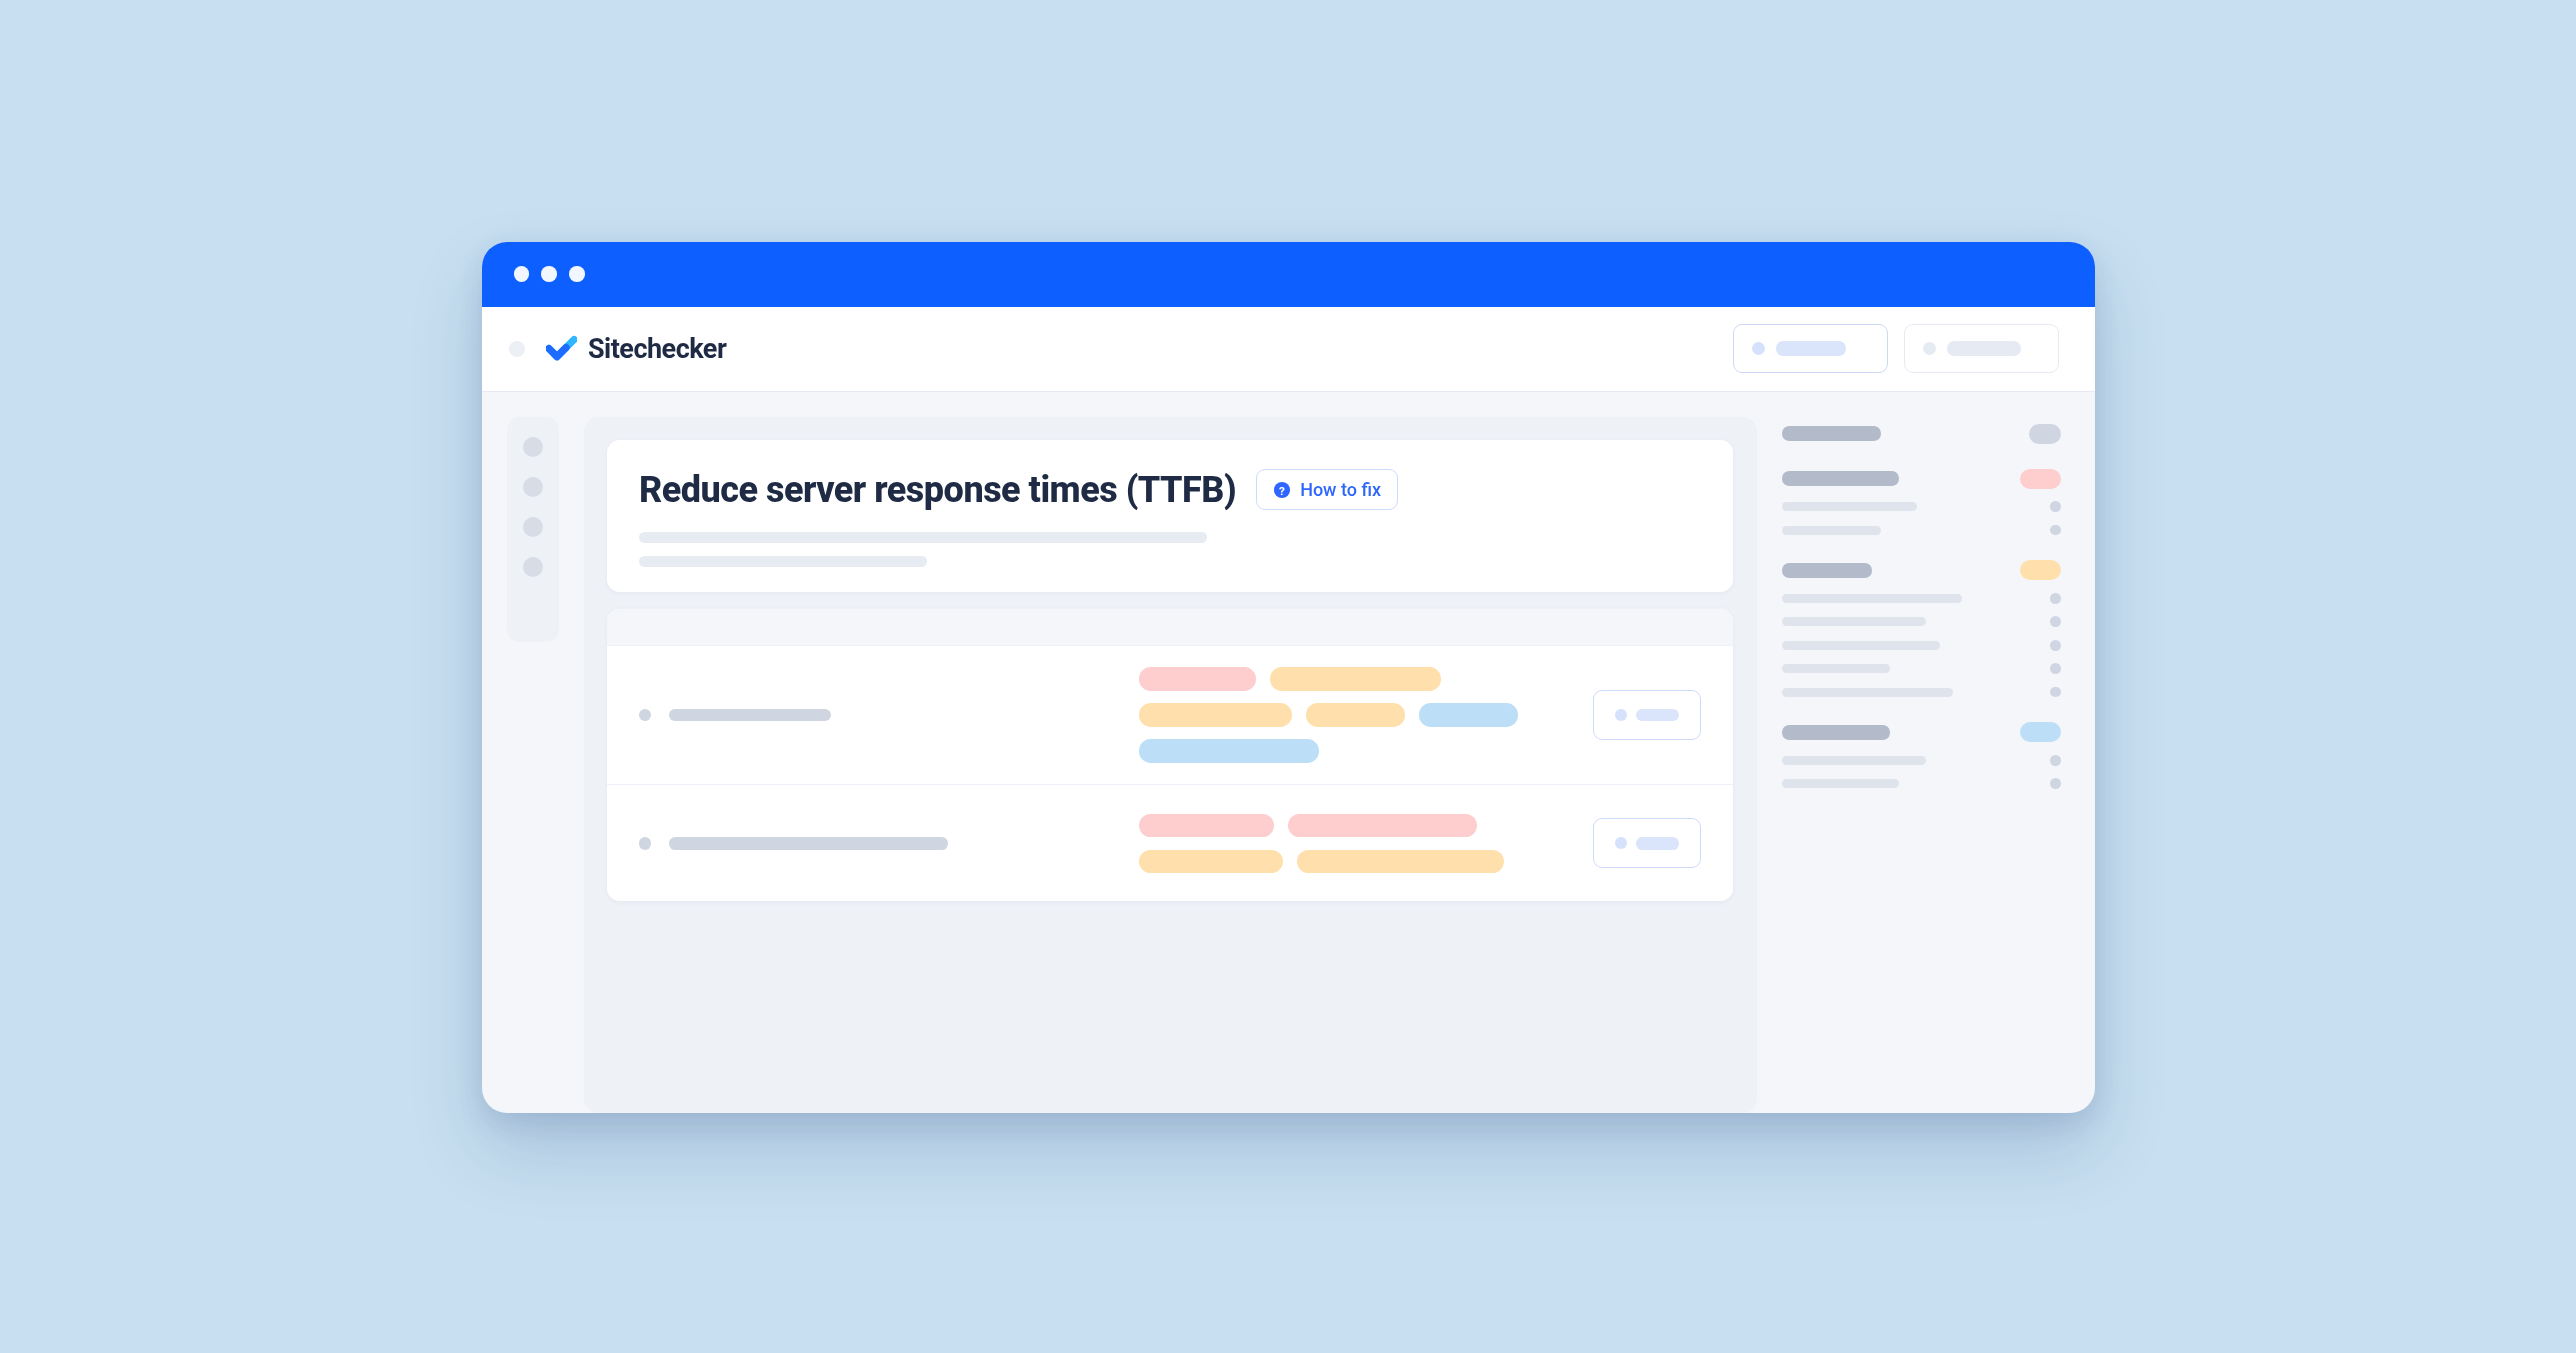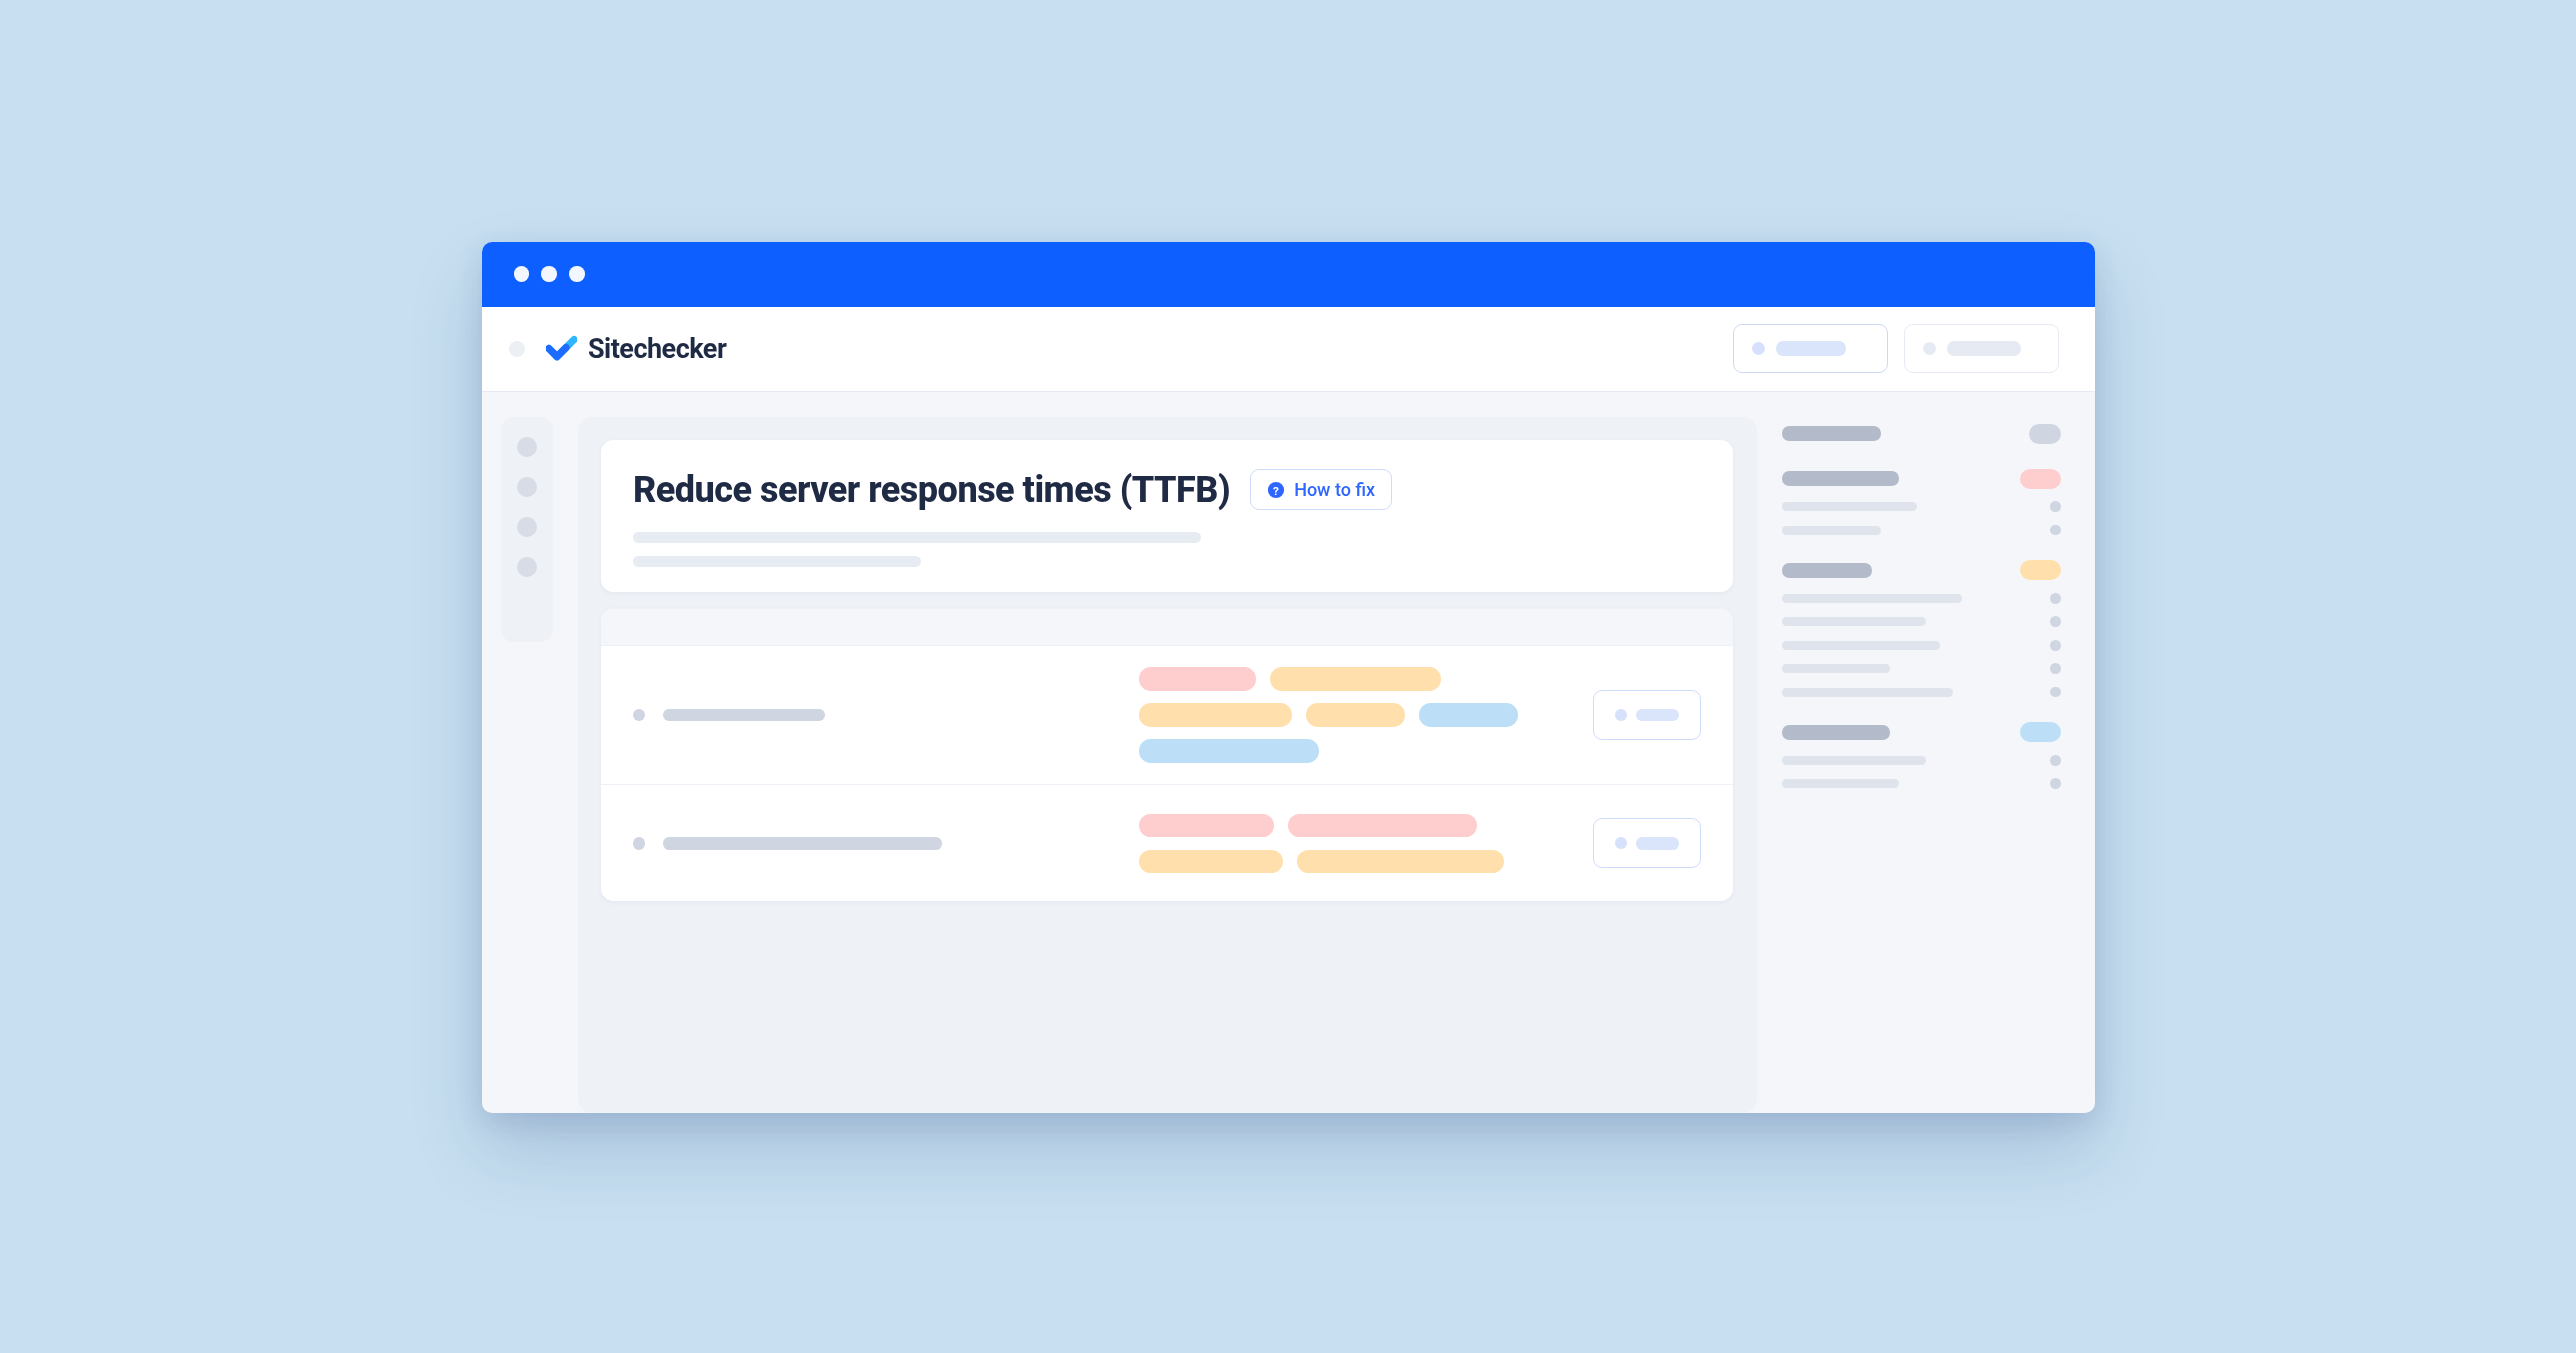--- a/index.html
+++ b/index.html
@@ -8,21 +8,21 @@
     width: 2576px;
     height: 1354px;
     font-family: -apple-system, BlinkMacSystemFont, "Segoe UI", Roboto, sans-serif;
     display: flex;
     align-items: center;
     justify-content: center;
   }
   .window {
     width: 1613px;
     background: #f4f6fa;
-    border-radius: 10px;
+    border-radius: 25px;
     overflow: hidden;
     box-shadow: 0 36px 72px rgba(30,60,120,0.18), 0 9px 27px rgba(30,60,120,0.12);
   }
   .titlebar {
     background: #0d5fff;
     height: 65px;
     display: flex;
     align-items: center;
     padding-left: 32px;
     gap: 12.6px;
@@ -66,21 +66,21 @@
   }
   .hbtn .dot { width: 13.5px; height: 13.5px; border-radius: 50%; background: #d6e1fb; }
   .hbtn .bar { height: 14.4px; border-radius: 7.2px; background: #dae4fb; }
   .hbtn.primary { width: 155px; }
   .hbtn.primary .bar { width: 70px; }
   .hbtn.secondary { width: 155px; border-color: #e6ebf3; }
   .hbtn.secondary .bar { width: 74px; background: #e6ebf3; }
 
   .body {
     display: flex;
-    padding: 25px 34px 0 19px;
+    padding: 25px 34px 0 25px;
     gap: 25px;
     height: 721px;
     overflow: hidden;
   }
   .navrail {
     width: 52px;
     background: #eef1f6;
     border-radius: 12.6px;
     padding: 20px 0;
     display: flex;

